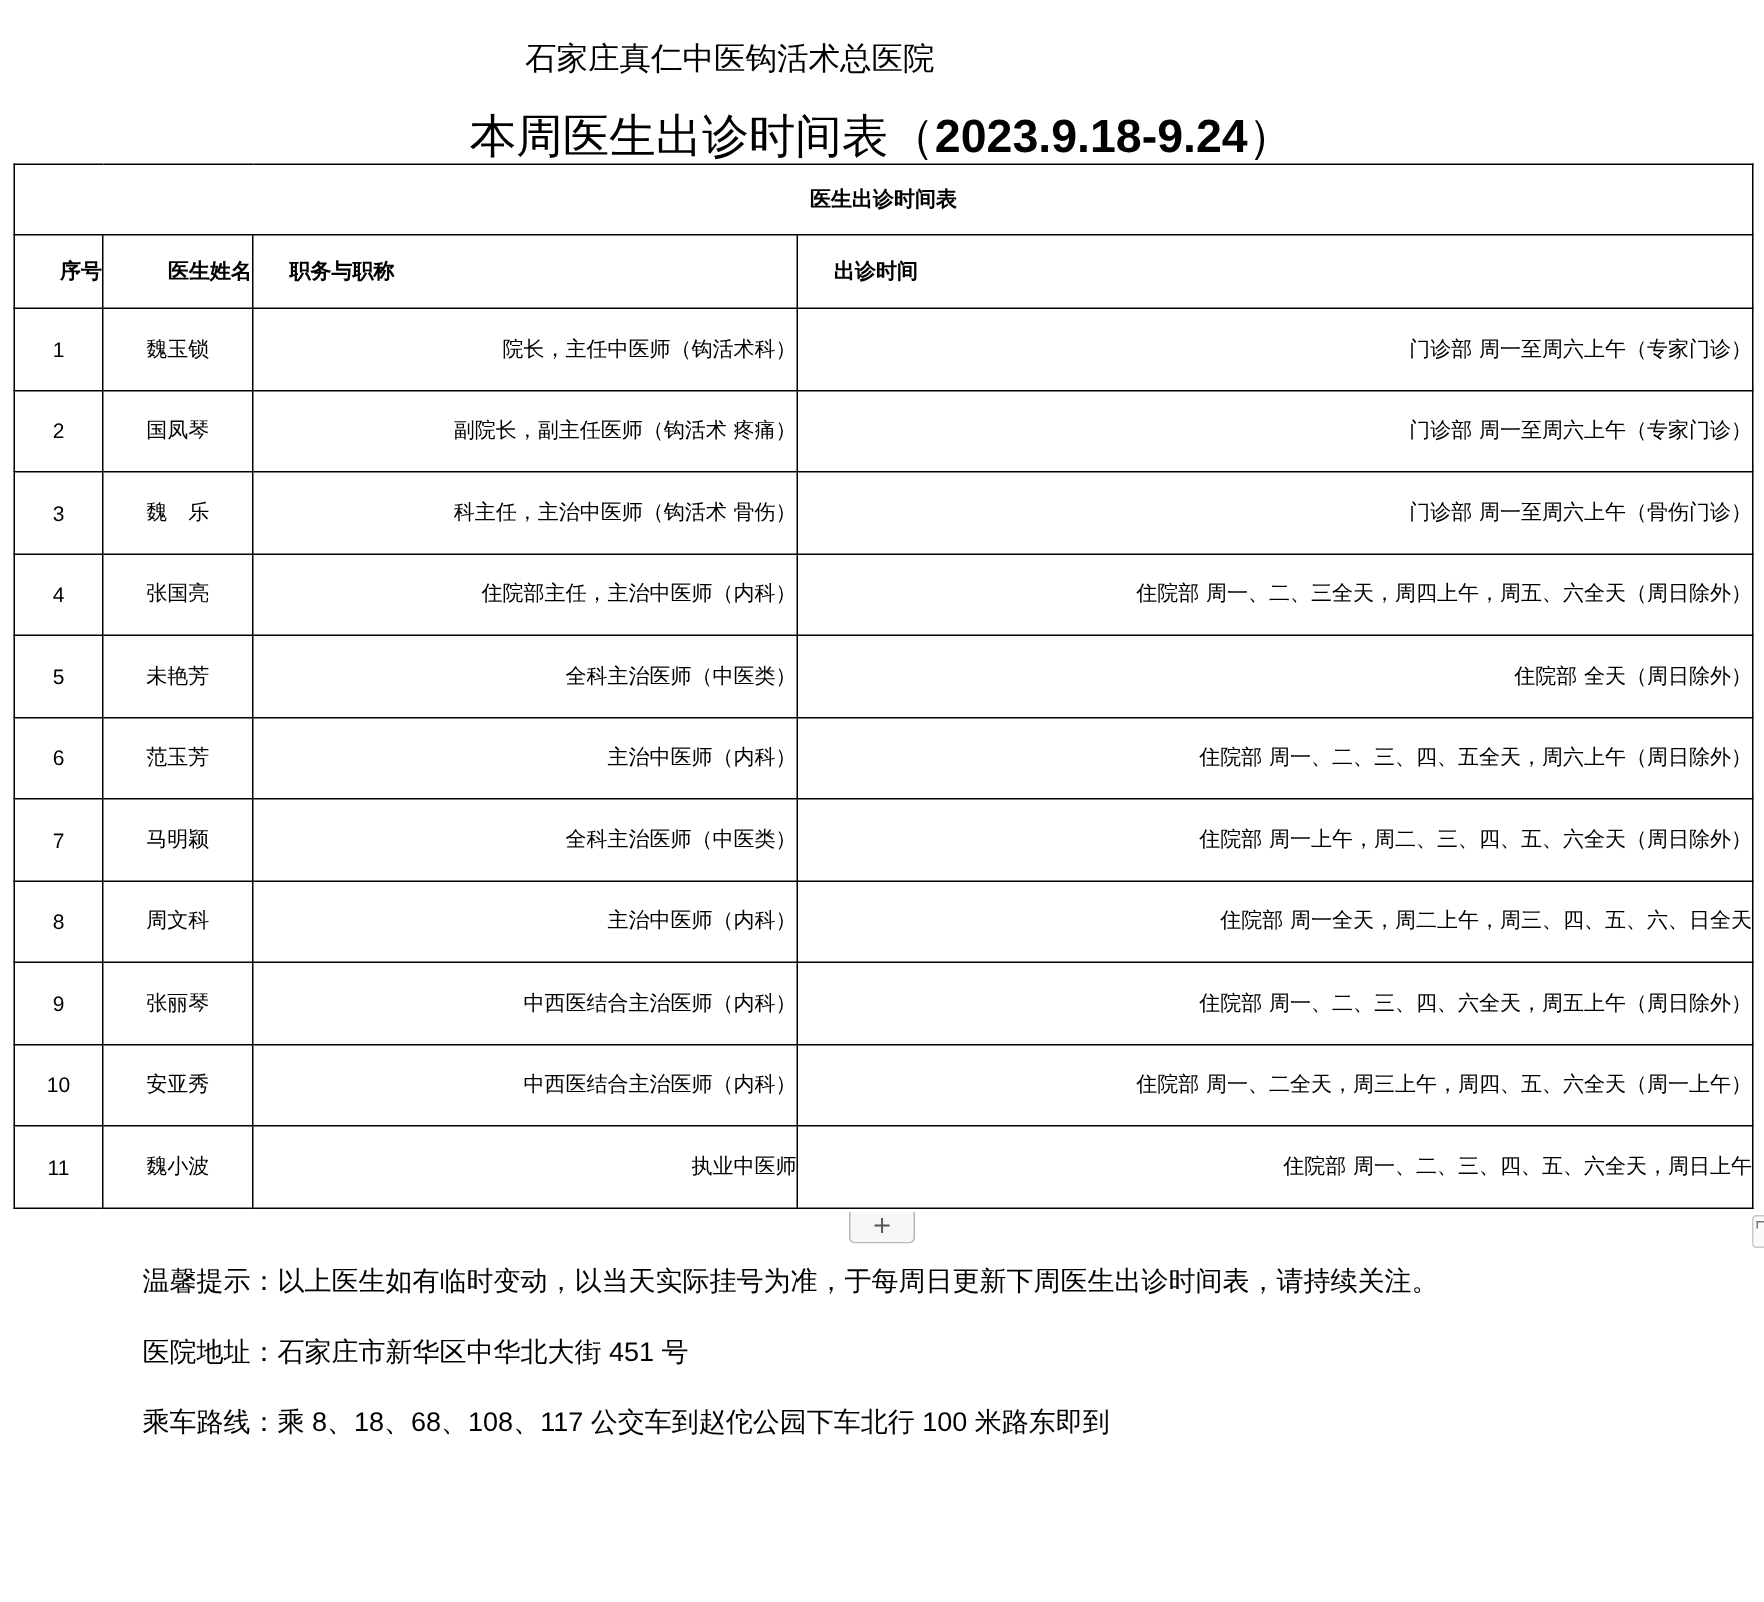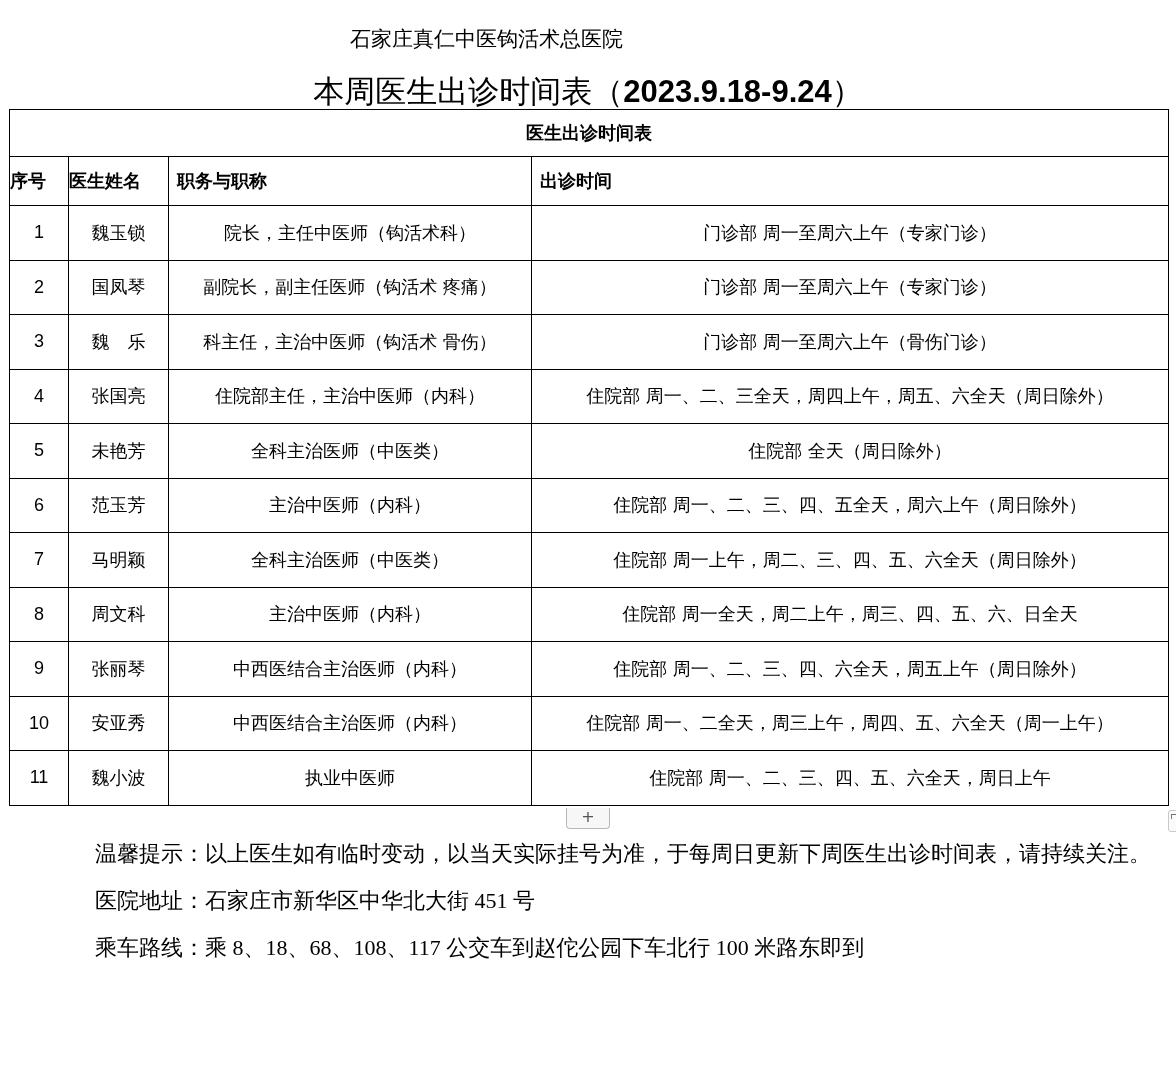--- a/index.html
+++ b/index.html
@@ -5,39 +5,39 @@
   html, body { margin: 0; padding: 0; background: #ffffff; }
   body { width: 1176px; height: 1068px; position: relative; overflow: hidden;
          font-family: "DejaVu Sans", "Liberation Sans", sans-serif; color: #000; }
   .hospital-name { position: absolute; top: 24px; left: 0; width: 973px; text-align: center;
                    font-size: 21px; line-height: 30px; }
   .page-title { position: absolute; top: 64px; left: 0; width: 1176px; text-align: center;
                 font-size: 31px; line-height: 54px; }
   .page-title .date { font-family: "Liberation Sans", sans-serif; font-weight: bold; }
   table.schedule { position: absolute; top: 109px; left: 9px; width: 1159px;
                    border-collapse: collapse; table-layout: fixed; }
-  table.schedule td, table.schedule th { border: 1.5px solid #000; padding: 0; font-size: 18px; }
+  table.schedule td, table.schedule th { border: 1.5px solid #000; padding: 0; font-size: 14px; }
   .caption-row th { height: 46px; font-weight: bold; text-align: center; }
   .header-row th { height: 48px; font-weight: bold; }
-  .header-row th.c-idx, .header-row th.c-name { text-align: left; }
-  .header-row th.c-title, .header-row th.c-time { text-align: left; padding-left: 8px; }
+  .header-row th.c-idx, .header-row th.c-name { text-align: right; }
+  .header-row th.c-title, .header-row th.c-time { text-align: left; padding-left: 24px; }
   tr.data-row td { height: 53.5px; }
   td.c-idx { text-align: center; font-family: "Liberation Sans", sans-serif; }
   td.c-name { text-align: center; }
-  td.c-title, td.c-time { text-align: center; padding-left: 8px; white-space: nowrap; }
+  td.c-title, td.c-time { text-align: right; padding-left: 8px; white-space: nowrap; }
   .add-row-btn { position: absolute; top: 808px; left: 566px; width: 42px; height: 20px;
                  border: 1px solid #b8b8b8; border-top: none; border-radius: 0 0 4px 4px;
                  background: #f7f7f7; font-size: 16px; line-height: 18px; text-align: center;
                  color: #555; cursor: pointer; }
   .resize-handle { position: absolute; top: 810px; left: 1168px; width: 10px; height: 20px;
                    border: 1px solid #c8c8c8; border-radius: 3px; background: #fafafa; }
   .resize-handle::before { content: ""; position: absolute; top: 3px; left: 2px; width: 4px; height: 4px;
                    border-left: 1.5px solid #777; border-top: 1.5px solid #777; }
-  .notes { position: absolute; left: 95px; top: 838px; font-family: Liberation Serif, serif;
-           font-size: 22px; }
+  .notes { position: absolute; left: 95px; top: 838px; font-family: Liberation Sans, sans-serif;
+           font-size: 18px; }
   .notes p { margin: 0; height: 47px; line-height: 32px; white-space: nowrap; }
 </style>
 </head>
 <body>
 
 <div class="hospital-name">石家庄真仁中医钩活术总医院</div>
 
 <div class="page-title">
   <span>本周医生出诊时间表（</span><span class="date">2023.9.18-9.24</span><span>）</span>
 </div>

